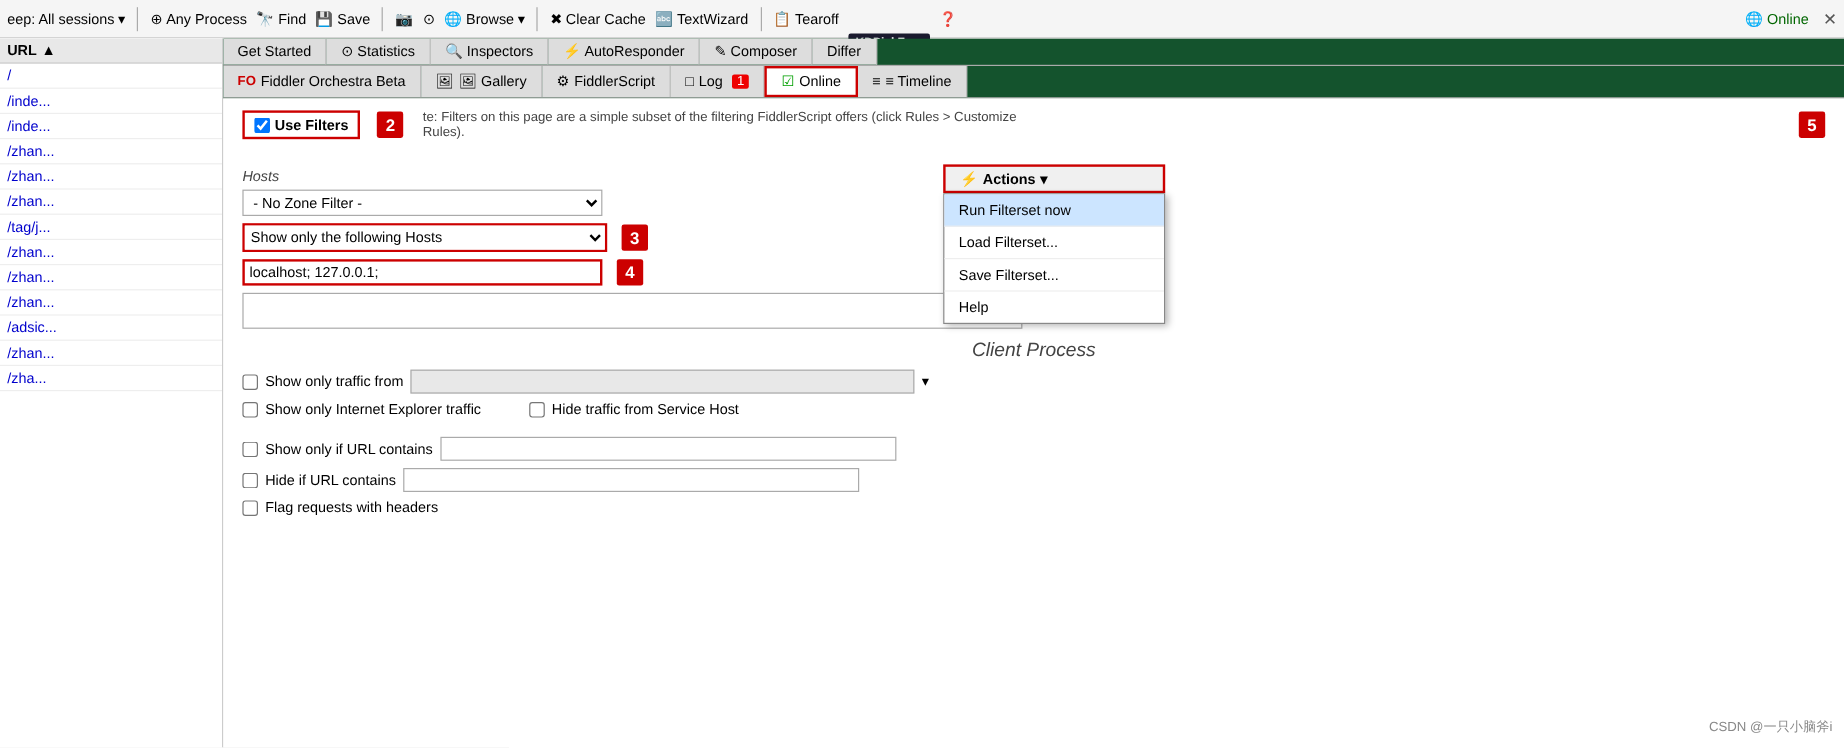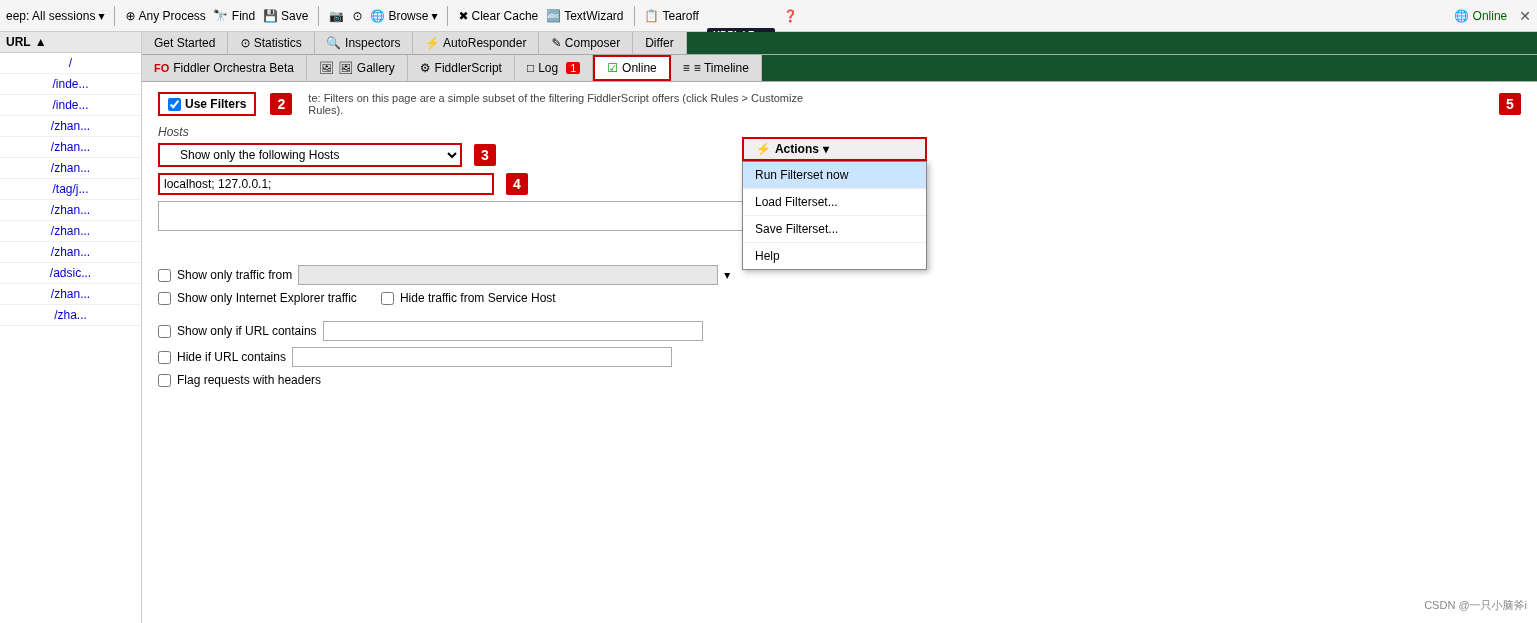--- a/index.html
+++ b/index.html
@@ -62,27 +62,26 @@
     }
 
     
     .main-container {
       display: flex;
       height: calc(100% - 32px);
     }
 
     
     .url-panel {
-      width: 142px;
+      width: 186px;
       background: #fff;
       border-right: 1px solid #ccc;
       overflow-y: auto;
       display: flex;
       flex-direction: column;
-      text-align: center;
     }
     .url-panel-header {
       background: #e8e8e8;
       border-bottom: 1px solid #ccc;
       padding: 3px 6px;
       font-weight: bold;
       font-size: 12px;
       display: flex;
       align-items: center;
       gap: 4px;
@@ -138,21 +137,21 @@
       padding: 10px 16px;
       overflow-y: auto;
       position: relative;
     }
 
     
     .use-filters-row {
       display: flex;
       align-items: center;
       gap: 6px;
-      margin-bottom: 9px;
+      margin-bottom: 24px;
       justify-content: space-between;
     }
     .use-filters-box {
       border: 2px solid #cc0000;
       padding: 3px 8px;
       display: inline-flex;
       align-items: center;
       gap: 4px;
       font-weight: bold;
     }
@@ -192,30 +191,30 @@
     .dropdown {
       padding: 2px 4px;
       font-size: 12px;
       border: 1px solid #aaa;
       background: #fff;
       min-width: 300px;
       cursor: pointer;
     }
     .dropdown-highlighted {
       border: 2px solid #cc0000;
-      padding: 2px 16px;
+      padding: 2px 1px;
       font-size: 12px;
       background: #fff;
       min-width: 300px;
       cursor: pointer;
     }
 
     .hosts-input {
       border: 2px solid #cc0000;
-      width: 336px;
+      width: 300px;
       padding: 2px 4px;
       font-size: 12px;
       background: #fff;
     }
 
     
     .actions-container {
       position: absolute;
       top: 55px;
       left: 600px;
@@ -449,20 +448,25 @@
           <span>Use Filters</span>
         </div>
         <span class="num-badge">2</span>
         <span class="filter-note" style="margin-left:10px;">te: Filters on this page are a simple subset of the filtering FiddlerScript offers (click Rules &gt; Customize Rules).</span>
         <span class="num-badge" style="margin-left:auto;">5</span>
       </div>
 
       <div class="hosts-section">
         <div class="hosts-label">Hosts</div>
 
+        <div class="dropdown-row">
+          <select class="dropdown">
+            <option>- No Zone Filter -</option>
+          </select>
+        </div>
 
         <div class="dropdown-row">
           <div style="border:2px solid #cc0000;display:inline-flex;align-items:center;">
             <select class="dropdown-highlighted" style="border:none;outline:none;">
               <option>Show only the following Hosts</option>
             </select>
           </div>
           <span class="num-badge">3</span>
         </div>
 
@@ -503,21 +507,21 @@
       </div>
 
       <div class="cp-section">
         <div class="section-label" style="font-style:italic;">Client Process</div>
         <div class="checkbox-row">
           <input type="checkbox" style="">
           <label>Show only traffic from</label>
           <input type="text" class="wide-input" value="" style="">
           <span>▾</span>
         </div>
-        <div style="display:flex;gap:24px;align-items:center;">
+        <div style="display:flex;gap:40px;align-items:center;">
           <div class="checkbox-row">
             <input type="checkbox" style="">
             <label>Show only Internet Explorer traffic</label>
           </div>
           <div class="checkbox-row">
             <input type="checkbox" style="">
             <label>Hide traffic from Service Host</label>
           </div>
         </div>
       </div>

